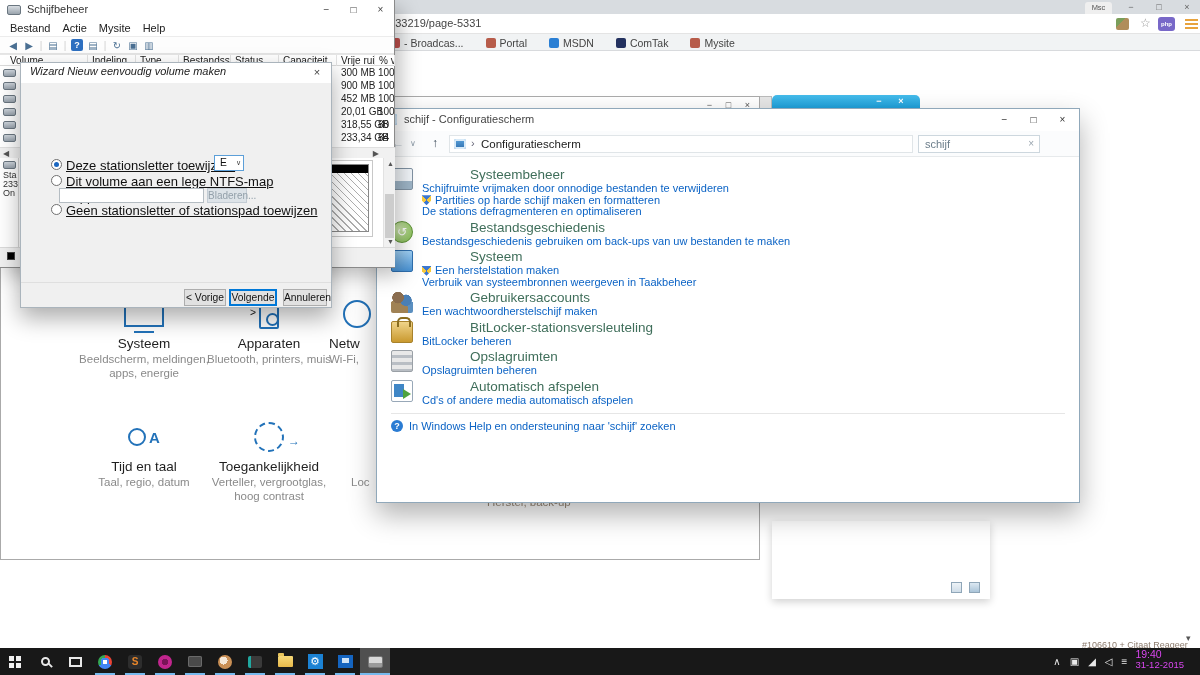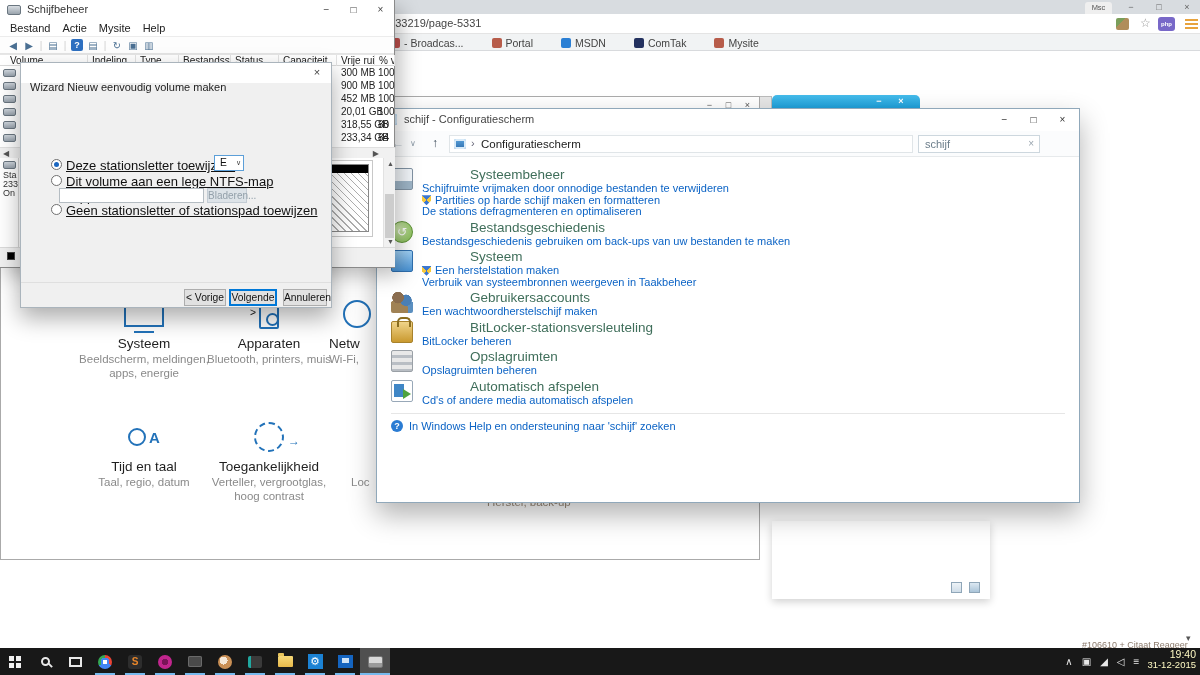--- a/index.html
+++ b/index.html
@@ -11,21 +11,21 @@
   .tabstrip{position:absolute;top:0;left:0;right:0;height:14px;background:#d8dce0;}
   .tab{position:absolute;left:1085px;top:2px;width:27px;height:24px;background:#efefef;border-radius:3px 3px 0 0;font-size:7.5px;color:#555;text-align:center;line-height:12px;overflow:hidden;}
   .bwc{position:absolute;top:1px;width:22px;height:12px;text-align:center;font-size:9px;color:#666;line-height:12px;}
   .bwc.min{left:1120px}.bwc.max{left:1148px}.bwc.close{left:1176px}
   .addrbar{position:absolute;top:14px;left:0;right:0;height:20px;background:#fff;border-bottom:1px solid #e4e4e4;}
   .url{position:absolute;left:386px;top:3px;font-size:11px;color:#444;}
   .fav-img{position:absolute;left:1116px;top:4px;width:13px;height:12px;background:linear-gradient(135deg,#7a9e5a 40%,#b08d5a 40%);border-radius:2px;}
   .star{position:absolute;left:1140px;top:2px;font-size:12px;color:#999;}
   .ext{position:absolute;left:1158px;top:3px;width:17px;height:14px;background:#7868c8;border-radius:3px;color:#fff;font-size:6px;font-weight:bold;text-align:center;line-height:14px;}
   .burger{position:absolute;left:1185px;top:5px;width:13px;height:10px;background:repeating-linear-gradient(#e8a33d 0 2px,transparent 2px 4px);}
-  .bookmarksbar{position:absolute;top:34px;left:390px;right:0;height:17px;display:flex;align-items:center;gap:28px;font-size:10.5px;color:#444;}
+  .bookmarksbar{position:absolute;top:34px;left:390px;right:0;height:17px;display:flex;align-items:center;gap:22px;font-size:10.5px;color:#444;}
   .bmbg{position:absolute;top:34px;left:0;right:0;height:17px;background:#f1f3f4;border-bottom:1px solid #d8dadd;}
   .bm{display:flex;align-items:center;gap:4px;white-space:nowrap;}
   .bm i{width:10px;height:10px;border-radius:2px;display:inline-block;}
   .page{position:absolute;top:51px;left:0;bottom:0;background:#fff;right:0;}
   .page-panel{position:absolute;left:772px;top:470px;width:218px;height:78px;background:#fff;box-shadow:0 3px 8px rgba(0,0,0,.18);}
   .view-ico{position:absolute;bottom:6px;width:11px;height:11px;border:1px solid #8fa6b8;background:linear-gradient(#eef3f7,#cfdde8);}
   .view-ico.a{right:28px}.view-ico.b{right:10px;background:linear-gradient(#dce8f2,#aac4d8);}
   .forum-footer{position:absolute;left:1082px;top:640px;font-size:9px;color:#8c7b6d;white-space:nowrap;z-index:2;}
   .forum-caret{position:absolute;left:1186px;top:633px;font-size:9px;color:#555;z-index:2;}
 
@@ -137,21 +137,21 @@
   .dm-vscroll{position:absolute;left:383px;top:158px;width:12px;height:89px;background:#f1f1f1;border-left:1px solid #e2e2e2;font-size:7px;color:#555;}
   .dm-vscroll .u{position:absolute;top:2px;left:3px;}
   .dm-vscroll .d{position:absolute;bottom:2px;left:3px;}
   .dm-vthumb{position:absolute;top:36px;left:1px;width:9px;height:44px;background:#cdcdcd;}
   .dm-legend{position:absolute;left:0;top:247px;width:395px;height:20px;background:#f0f0f0;border-top:1px solid #dadada;}
   .dm-sq{position:absolute;left:7px;top:4px;width:8px;height:8px;background:#000;border:1px solid #444;}
 
   
   .wiz{position:absolute;left:20px;top:62px;width:312px;height:246px;background:#f0f0f0;border:1px solid #aab4bc;z-index:6;box-shadow:0 10px 22px rgba(0,0,0,.33);}
   .wiz-titlebar{position:absolute;top:0;left:0;right:0;height:20px;background:#fff;}
-  .wiz-title{position:absolute;left:9px;top:18px;font-size:11px;color:#222;}
+  .wiz-title{position:absolute;left:9px;top:2px;font-size:11px;color:#222;font-style:italic;}
   .wiz-close{position:absolute;right:0;top:0;width:28px;height:19px;text-align:center;font-size:11px;color:#444;line-height:19px;}
   .wiz-head{position:absolute;top:20px;left:0;right:0;height:36px;background:#fff;border-bottom:1px solid #dfdfdf;}
   .wiz-h1{position:absolute;left:17px;top:3px;font-size:10.8px;font-weight:bold;color:#111;}
   .wiz-desc{position:absolute;left:27px;top:17px;width:268px;font-size:10.2px;color:#222;line-height:10.5px;}
   .radio{position:absolute;width:11px;height:11px;border:1px solid #707070;border-radius:50%;background:#fff;}
   .radio.sel::after{content:"";position:absolute;left:2px;top:2px;width:5px;height:5px;border-radius:50%;background:#1a66c0;}
   .wiz-lbl{position:absolute;font-size:13px;color:#111;text-decoration:underline;}
   .r1{left:30px;top:96px}.l1{left:45px;top:95px}
   .r2{left:30px;top:112px}.l2{left:45px;top:111px}
   .r3{left:30px;top:141px}.l3{left:45px;top:140px}
@@ -186,21 +186,21 @@
   .tbg-wallet{width:14px;height:12px;background:linear-gradient(90deg,#20a8a0 3px,#3a3a3a 3px);border-radius:2px;}
   .tbg-folder{position:relative;width:15px;height:11px;background:linear-gradient(#f7d978,#e8b94a);border-radius:1px;}
   .tbg-folder::before{content:"";position:absolute;top:-3px;left:0;width:6px;height:3px;background:#e8c55c;border-radius:1px 1px 0 0;}
   .tbg-gear{width:15px;height:15px;background:#1b82d4;color:#fff;font-size:11px;}
   .tbg-film{position:relative;width:15px;height:13px;background:#1464c0;}
   .tbg-film::after{content:"";position:absolute;left:4px;top:3px;width:7px;height:5px;background:#cfe4f8;}
   .tbg-diskmgmt{position:relative;width:15px;height:12px;background:linear-gradient(#d8d8d8 60%,#9a9a9a 60%);border:1px solid #777;border-radius:2px;}
   .tb-spacer{flex:1;}
   .tray{display:flex;align-items:center;gap:9px;color:#e8e8e8;padding-right:8px;}
   .tray-item{font-size:10px;}
-  .clock{text-align:right;color:#fef9c3;line-height:1.15;padding-right:4px;}
+  .clock{color:#d946ef;line-height:1.15;padding-right:16px;}
   .clock .t{font-size:10.5px;}
   .clock .d{font-size:9.5px;}
 </style>
 </head>
 <body>
 
 <div id="screen">
 
   <div class="browser">
     <div class="tabstrip">

